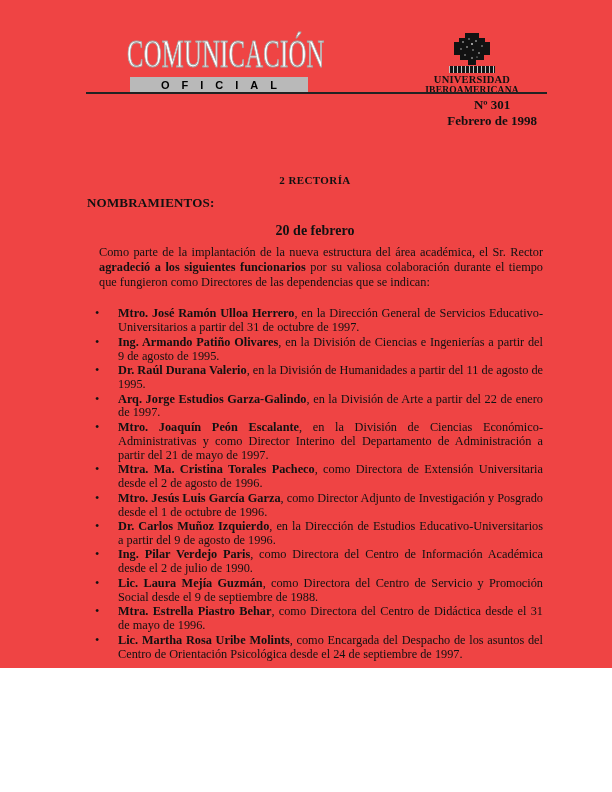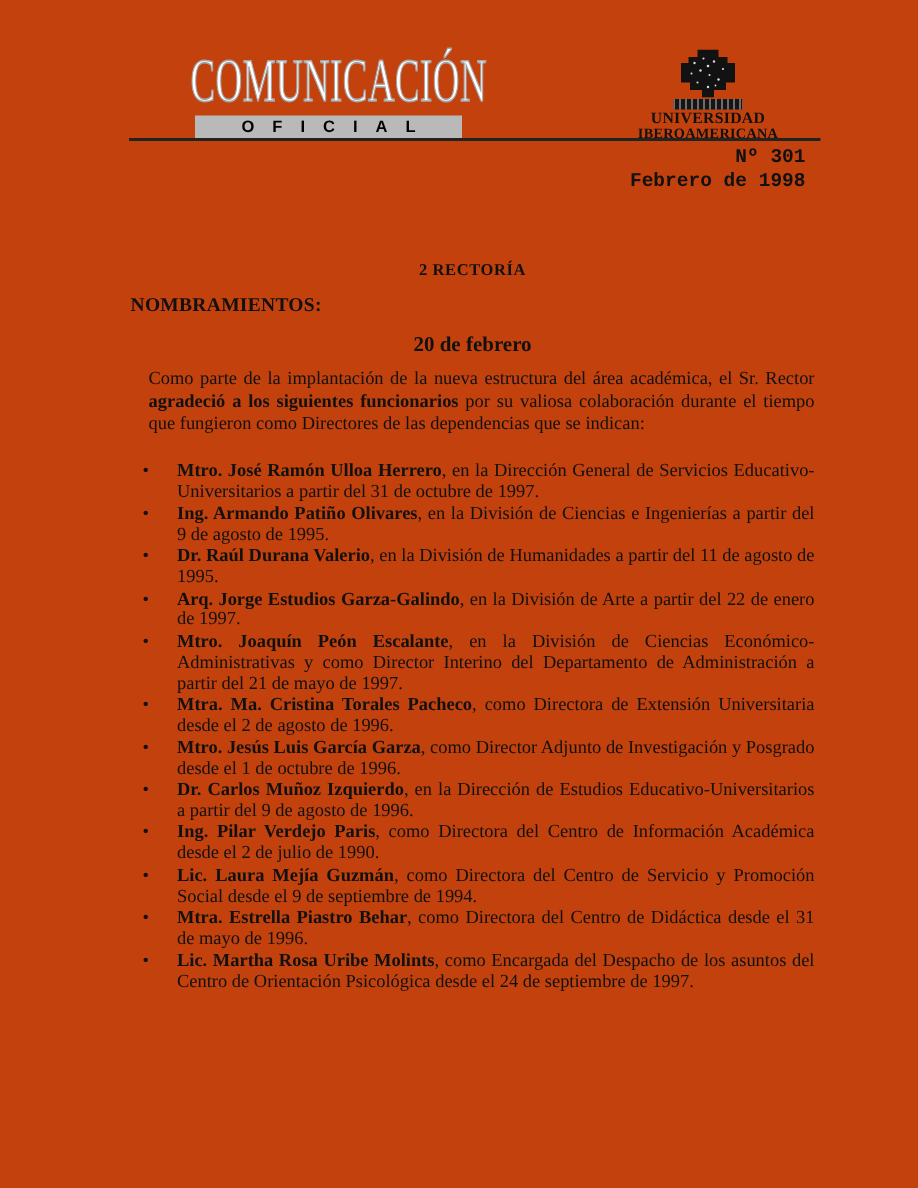--- a/index.html
+++ b/index.html
@@ -1,17 +1,17 @@
 <!DOCTYPE html>
 <html><head>
 <meta charset="utf-8">
 <style>
   html,body { margin:0; padding:0; background:#ffffff; }
   .page {
-    position:relative; width:612px; height:792px; background:#c2410c;
+    position:relative; width:612px; height:668px; background:#ef4444;
     font-family:"Liberation Serif","DejaVu Serif",serif; color:#111;
     overflow:hidden;
   }
 
   
   .masthead-title {
     position:absolute; left:127px; top:33px;
     font-size:41px; line-height:1; font-weight:400; white-space:nowrap;
     color:#ffffff; -webkit-text-stroke:1.1px #a5a5a5;
     letter-spacing:0.5px;
@@ -34,22 +34,22 @@
     width:46px; height:7px; margin:1px auto 2px; background:#151515;
     background-image:repeating-linear-gradient(90deg, rgba(255,255,255,0.75) 0 1px, transparent 1px 4px);
     background-size:auto 3px; background-repeat:repeat; background-position:center;
   }
   .uni-name1 { font-size:10.5px; font-weight:bold; letter-spacing:0.2px; line-height:10px; }
   .uni-name2 { font-size:9.5px;  font-weight:bold; letter-spacing:0.2px; line-height:10px; }
 
   .header-rule { position:absolute; left:86px; top:92px; width:461px; height:2px; background:#222; }
 
   .issue-block {
-    position:absolute; right:75px; top:97px; text-align:right;
-    font-weight:bold; font-size:13px; line-height:16px;font-family:Liberation Mono, monospace;
+    position:absolute; right:75px; top:97px; text-align:center;
+    font-weight:bold; font-size:13px; line-height:16px;
   }
 
   .section-title {
     position:absolute; left:87px; width:456px; top:153px; text-align:center;
     font-weight:bold; font-size:11px; letter-spacing:0.4px;margin-top:21px;
   }
   .subsection-title { position:absolute; left:87px; top:195px; font-weight:bold; font-size:13px; letter-spacing:0.2px; }
   .date-heading {
     position:absolute; left:87px; width:456px; top:223px; text-align:center;
     font-weight:bold; font-size:14px;
@@ -116,19 +116,19 @@
     <ul class="appointments">
       <li><b>Mtro. José Ramón Ulloa Herrero</b><span>, en la Dirección General de Servicios Educativo-Universitarios a partir del 31 de octubre de 1997.</span></li>
       <li><b>Ing. Armando Patiño Olivares</b><span>, en la División de Ciencias e Ingenierías a partir del 9 de agosto de 1995.</span></li>
       <li><b>Dr. Raúl Durana Valerio</b><span>, en la División de Humanidades a partir del 11 de agosto de 1995.</span></li>
       <li><b>Arq. Jorge Estudios Garza-Galindo</b><span>, en la División de Arte a partir del 22 de enero de 1997.</span></li>
       <li><b>Mtro. Joaquín Peón Escalante</b><span>, en la División de Ciencias Económico-Administrativas y como Director Interino del Departamento de Administración a partir del 21 de mayo de 1997.</span></li>
       <li><b>Mtra. Ma. Cristina Torales Pacheco</b><span>, como Directora de Extensión Universitaria desde el 2 de agosto de 1996.</span></li>
       <li><b>Mtro. Jesús Luis García Garza</b><span>, como Director Adjunto de Investigación y Posgrado desde el 1 de octubre de 1996.</span></li>
       <li><b>Dr. Carlos Muñoz Izquierdo</b><span>, en la Dirección de Estudios Educativo-Universitarios a partir del 9 de agosto de 1996.</span></li>
       <li><b>Ing. Pilar Verdejo Paris</b><span>, como Directora del Centro de Información Académica desde el 2 de julio de 1990.</span></li>
-      <li><b>Lic. Laura Mejía Guzmán</b><span>, como Directora del Centro de Servicio y Promoción Social desde el 9 de septiembre de 1994.</span></li>
+      <li><b>Lic. Laura Mejía Guzmán</b><span>, como Directora del Centro de Servicio y Promoción Social desde el 9 de septiembre de 1988.</span></li>
       <li><b>Mtra. Estrella Piastro Behar</b><span>, como Directora del Centro de Didáctica desde el 31 de mayo de 1996.</span></li>
       <li><b>Lic. Martha Rosa Uribe Molints</b><span>, como Encargada del Despacho de los asuntos del Centro de Orientación Psicológica desde el 24 de septiembre de 1997.</span></li>
     </ul>
   </div>
 
 </div>
 
 </body></html>

